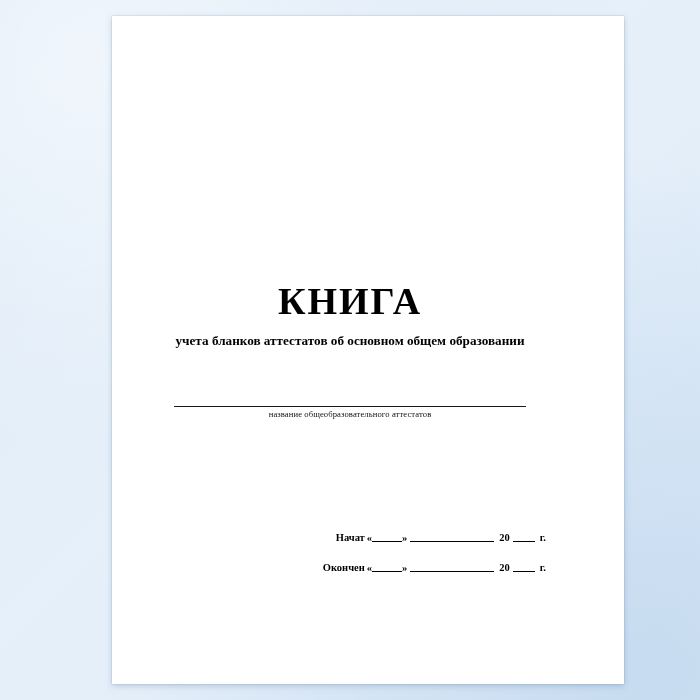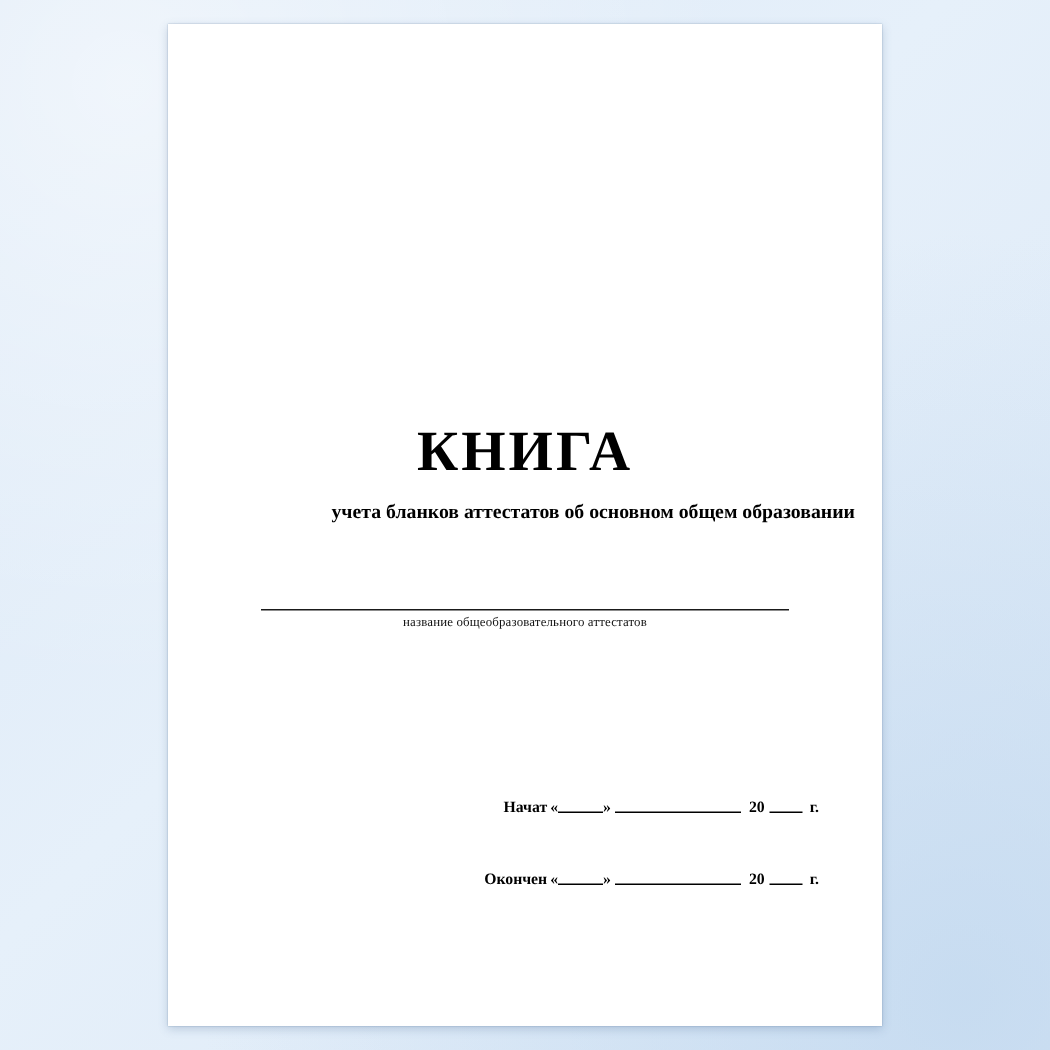--- a/index.html
+++ b/index.html
@@ -33,20 +33,21 @@
 
   
   #cover {
     position: absolute;
     left: 112px;
     top: 16px;
     width: 476px;
     height: 668px;
     background: #ffffff;
     box-shadow: 0 2px 6px rgba(80,110,150,0.28), 0 0 1px rgba(80,110,150,0.5);
+    padding-left: 36px;
   }
 
   
   .content {
     position: absolute;
     left: 0;
     top: 0;
     width: 476px;
     height: 668px;
   }
@@ -63,21 +64,21 @@
     letter-spacing: 2px;
     color: #000000;
     line-height: 1;
   }
 
   .subtitle {
     position: absolute;
     left: 18px;
     right: 18px;
     top: 317px;
-    text-align: right;
+    text-align: center;
     font-family: "Liberation Serif", serif;
     font-weight: bold;
     font-size: 13.2px;
     color: #000000;
     line-height: 1.2;
   }
 
   
   .field-block {
     position: absolute;
@@ -105,21 +106,21 @@
   .date-row {
     position: absolute;
     right: 42px;
     font-family: "Liberation Serif", serif;
     font-size: 10.5px;
     font-weight: bold;
     color: #000000;
     white-space: nowrap;
   }
   .date-row.started  { top: 516px; }
-  .date-row.finished { top: 546px; margin-top: 18px; }
+  .date-row.finished { top: 546px; }
 
   .date-row .lbl { margin-right: 2px; }
   .u-short {
     display: inline-block;
     width: 30px;
     border-bottom: 1px solid #000;
     height: 9px;
     vertical-align: -1px;
   }
   .u-long {

